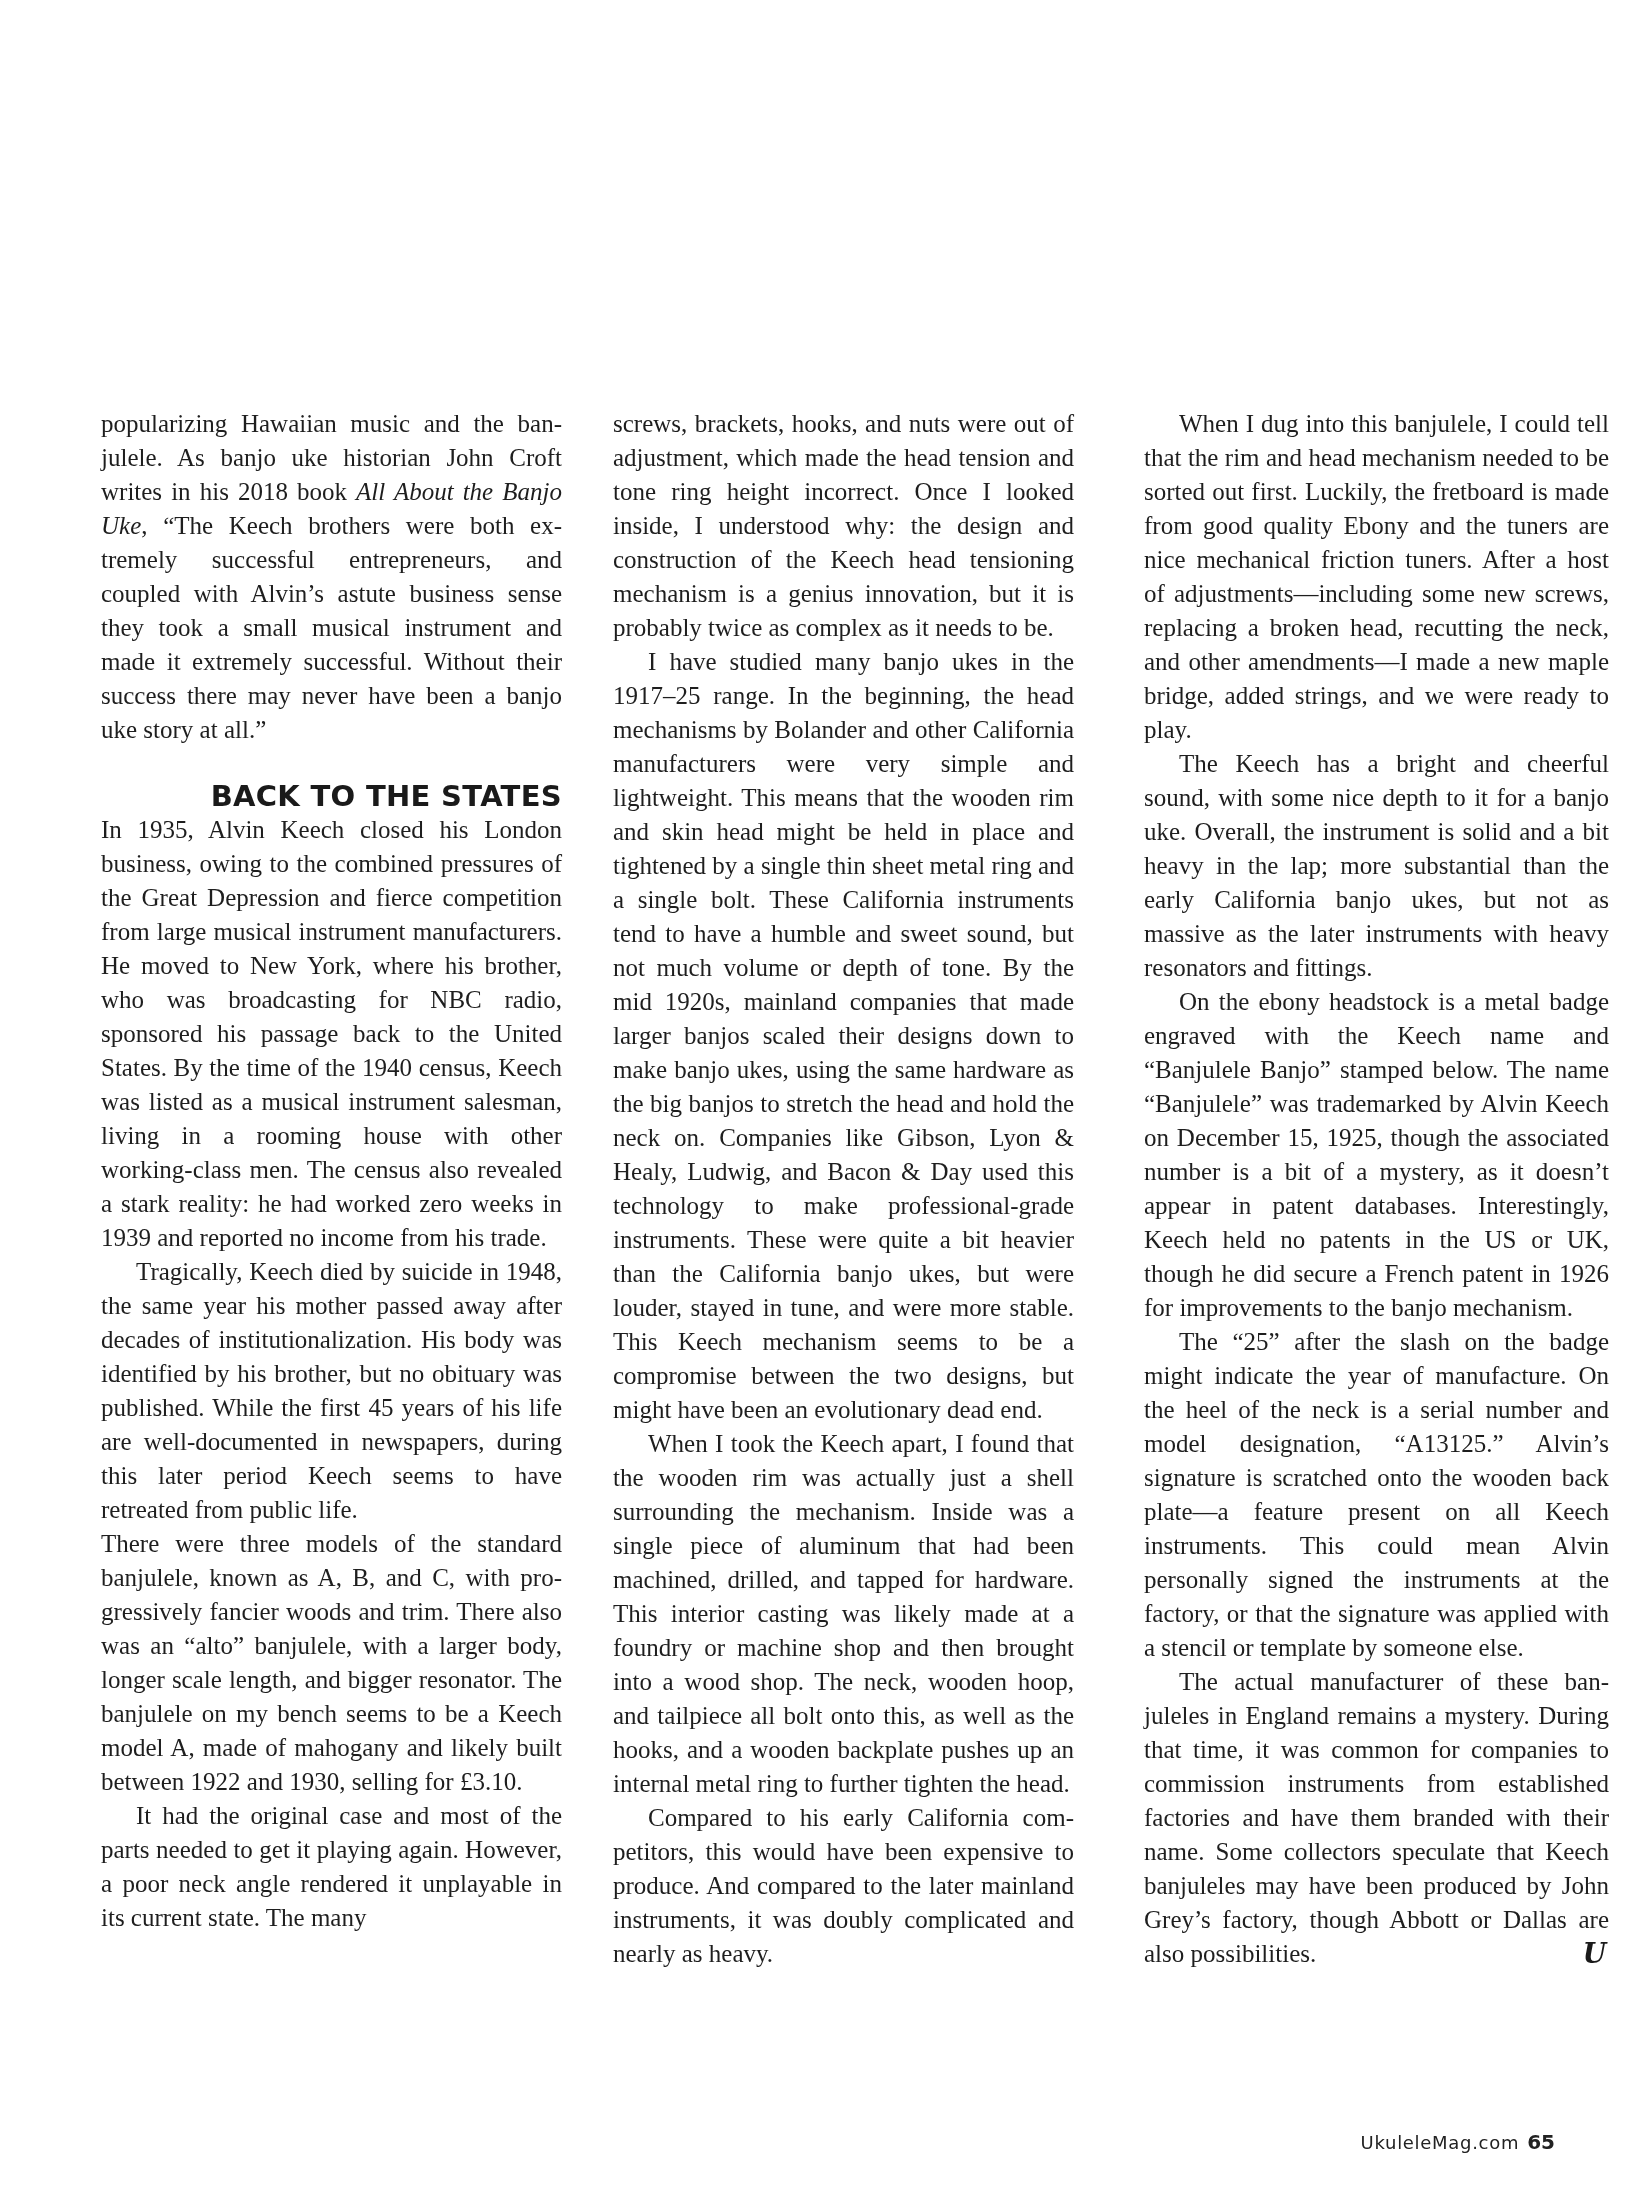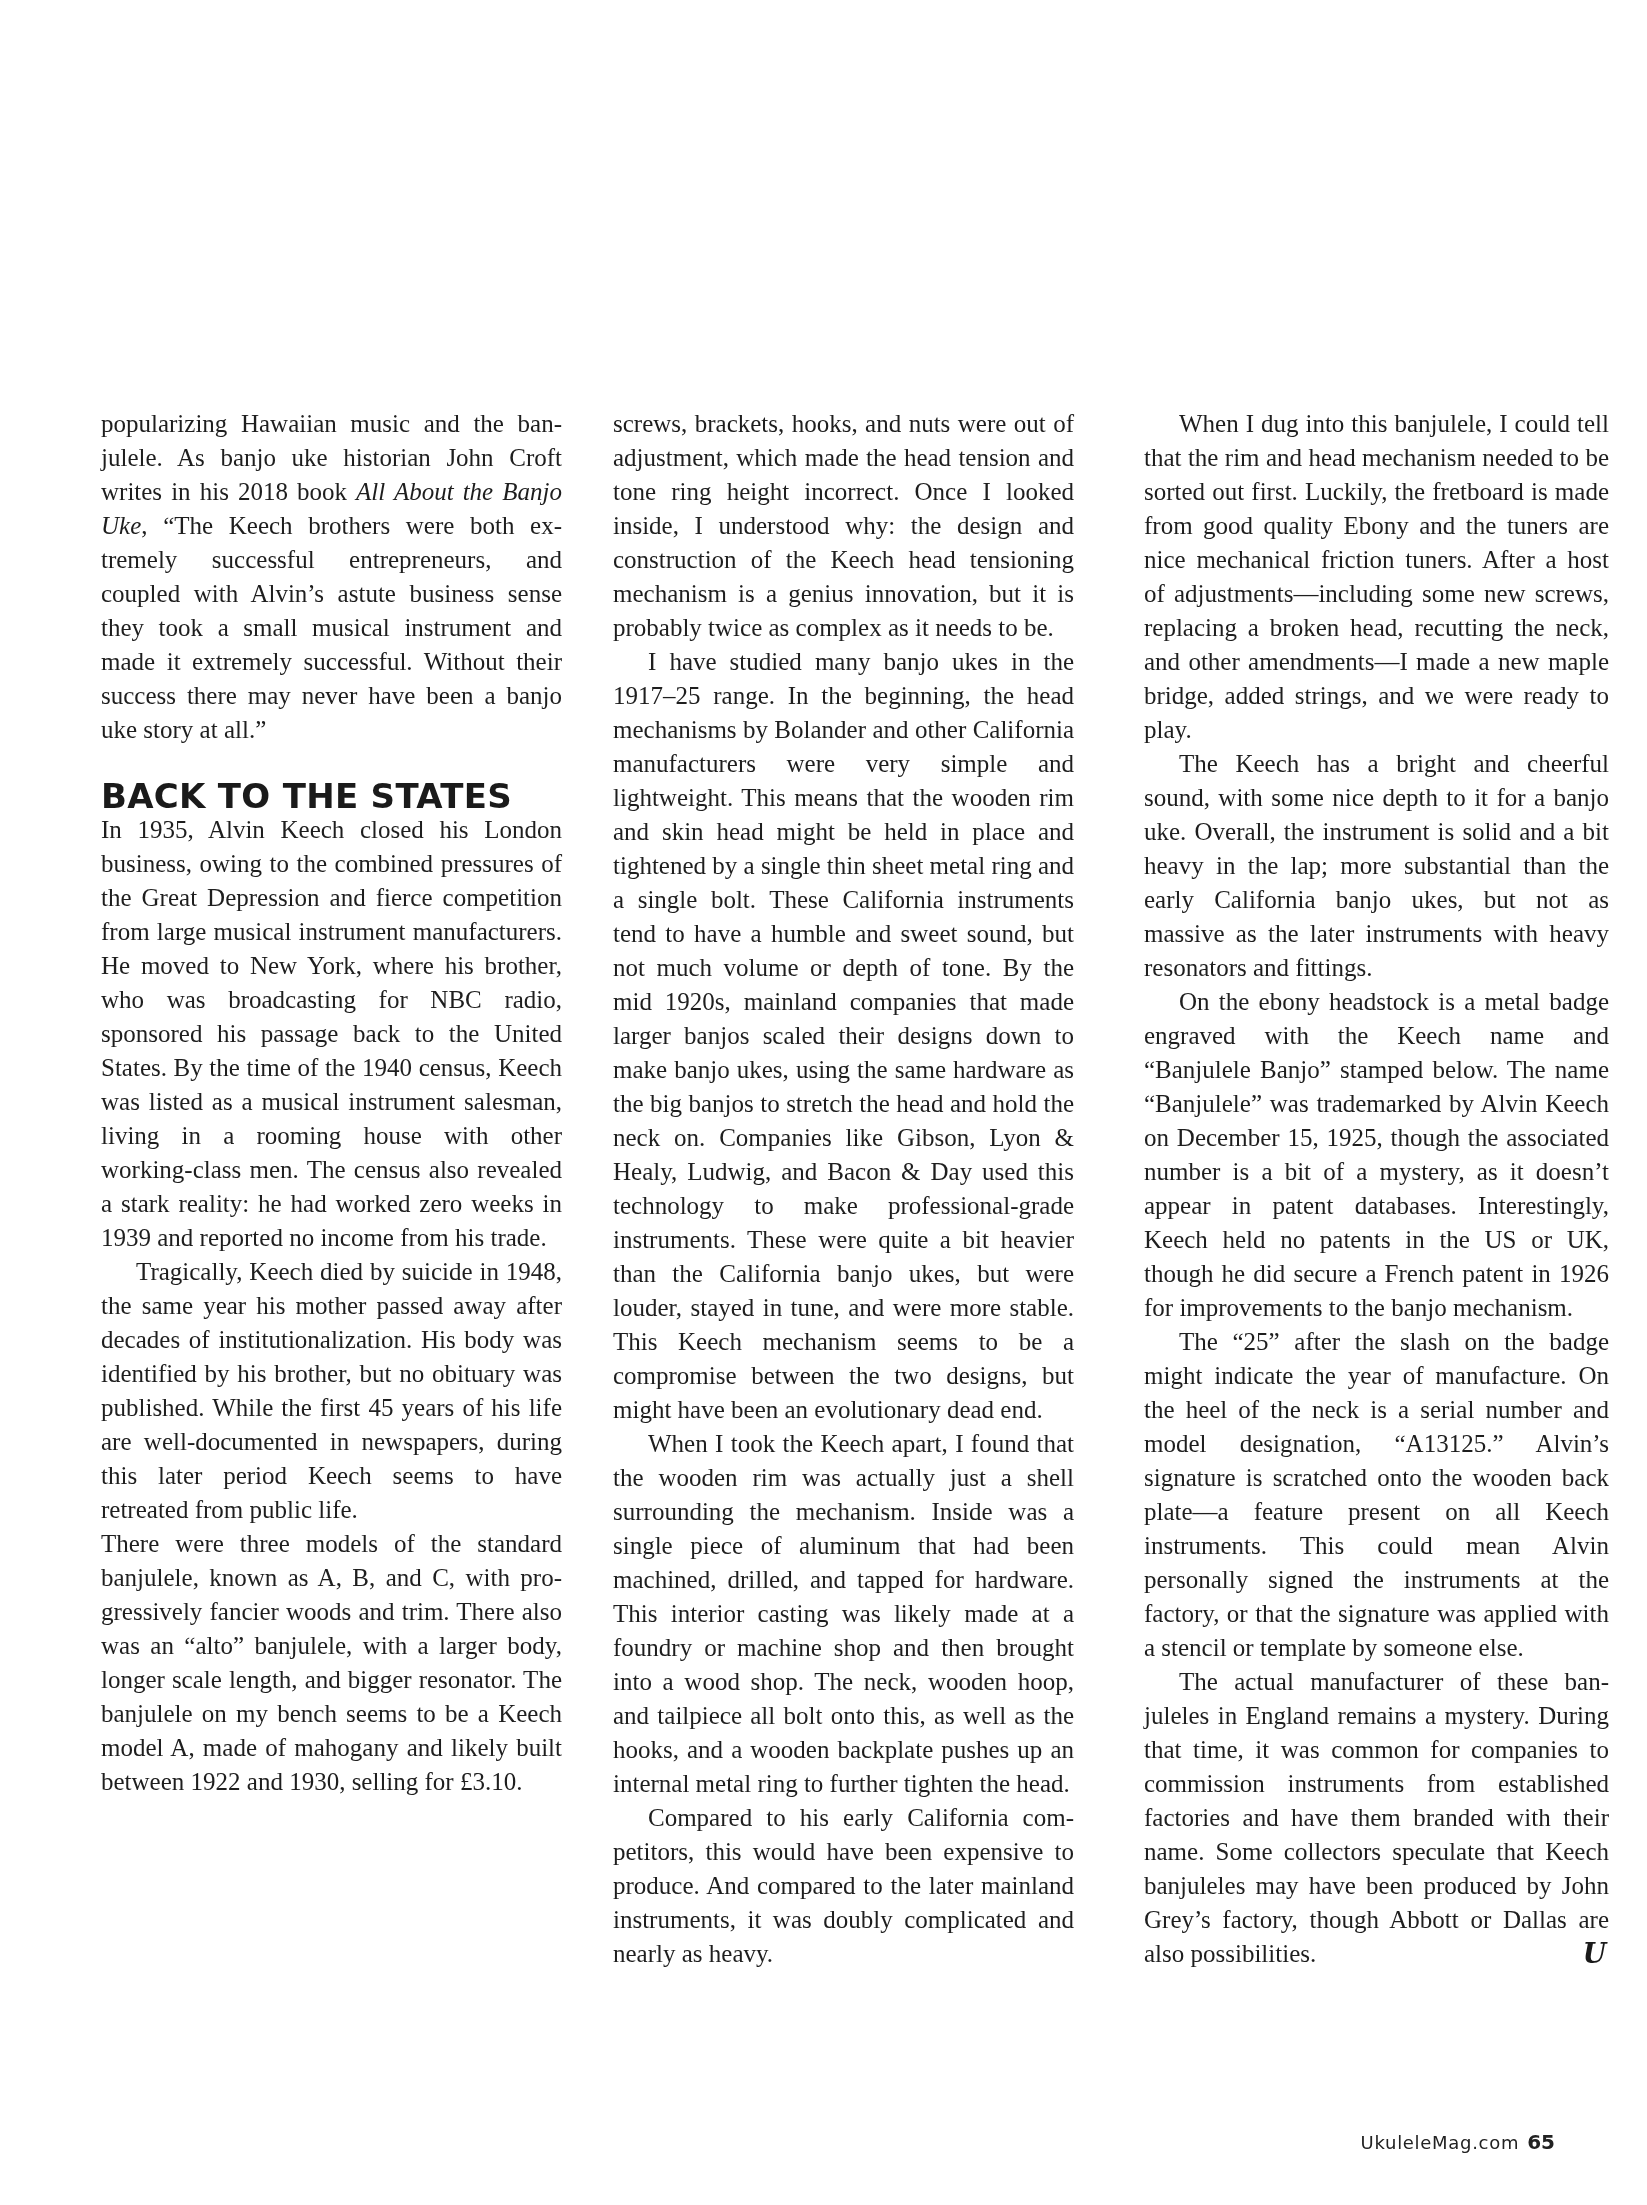--- a/index.html
+++ b/index.html
@@ -13,23 +13,23 @@
     font-size: 25px; line-height: 34px;
     text-align: justify; hyphens: manual;
   }
   #col1 { left: 101px; }
   #col2 { left: 613px; }
   #col3 { left: 1144px; width: 465px; }
   .col p { margin: 0; text-indent: 35px; }
   .col p.noindent { text-indent: 0; }
   .col h2 {
     font-family: "DejaVu Sans", "Liberation Sans", sans-serif;
-    font-weight: bold; font-size: 34px; line-height: 34px;
+    font-weight: bold; font-size: 29px; line-height: 34px;
     letter-spacing: 0.3px; margin: 32px 0 0 0; color: #1a1a1a;
-    text-align: left;
+    text-align: right;
   }
   .col em { font-style: italic; }
   .endmark {
     float: right; font-family: "DejaVu Serif", serif; font-style: italic;
     font-weight: bold; font-size: 27px; line-height: 34px; color: #1a1a1a;
     margin-right: 2.7px;
   }
   .footer {
     position: absolute; right: 93px; top: 2130px;
     font-family: "DejaVu Sans", "Liberation Sans", sans-serif;
@@ -39,20 +39,21 @@
 </style>
 </head>
 <body>
 
 <div id="col1" class="col">
   <p class="noindent"><span>popularizing Hawaiian music and the ban­julele. As banjo uke historian John Croft writes in his 2018 book </span><em>All About the Banjo Uke</em><span>, “The Keech brothers were both ex­tremely successful entrepreneurs, and coupled with Alvin’s astute business sense they took a small musical instrument and made it extremely successful. Without their success there may never have been a banjo uke story at all.”</span></p>
   <h2>BACK TO THE STATES</h2>
   <p class="noindent">In 1935, Alvin Keech closed his London business, owing to the combined pressures of the Great Depression and fierce competi­tion from large musical instrument manufacturers. He moved to New York, where his brother, who was broadcasting for NBC radio, sponsored his passage back to the United States. By the time of the 1940 census, Keech was listed as a musical in­strument salesman, living in a rooming house with other working-class men. The census also revealed a stark reality: he had worked zero weeks in 1939 and reported no income from his trade.</p>
   <p>Tragically, Keech died by suicide in 1948, the same year his mother passed away after decades of institutionalization. His body was identified by his brother, but no obituary was published. While the first 45 years of his life are well-documented in newspapers, during this later period Keech seems to have retreated from public life.</p>
   <p class="noindent">There were three models of the standard banjulele, known as A, B, and C, with pro­gressively fancier woods and trim. There also was an “alto” banjulele, with a larger body, longer scale length, and bigger reso­nator. The banjulele on my bench seems to be a Keech model A, made of mahogany and likely built between 1922 and 1930, selling for £3.10.</p>
+  <p>It had the original case and most of the parts needed to get it playing again. How­ever, a poor neck angle rendered it unplayable in its current state. The many</p>
 </div>
 
 <div id="col2" class="col">
   <p class="noindent">screws, brackets, hooks, and nuts were out of adjustment, which made the head tension and tone ring height incorrect. Once I looked inside, I understood why: the design and construction of the Keech head tensioning mechanism is a genius innovation, but it is probably twice as complex as it needs to be.</p>
   <p>I have studied many banjo ukes in the 1917–25 range. In the beginning, the head mechanisms by Bolander and other Cali­fornia manufacturers were very simple and lightweight. This means that the wooden rim and skin head might be held in place and tightened by a single thin sheet metal ring and a single bolt. These California instruments tend to have a humble and sweet sound, but not much volume or depth of tone. By the mid 1920s, mainland companies that made larger ban­jos scaled their designs down to make banjo ukes, using the same hardware as the big banjos to stretch the head and hold the neck on. Companies like Gibson, Lyon &amp; Healy, Ludwig, and Bacon &amp; Day used this technology to make profes­sional-grade instruments. These were quite a bit heavier than the California banjo ukes, but were louder, stayed in tune, and were more stable. This Keech mechanism seems to be a compromise be­tween the two designs, but might have been an evolutionary dead end.</p>
   <p>When I took the Keech apart, I found that the wooden rim was actually just a shell surrounding the mechanism. Inside was a single piece of aluminum that had been machined, drilled, and tapped for hardware. This interior casting was likely made at a foundry or machine shop and then brought into a wood shop. The neck, wooden hoop, and tailpiece all bolt onto this, as well as the hooks, and a wooden backplate pushes up an internal metal ring to further tighten the head.</p>
   <p>Compared to his early California com­petitors, this would have been expensive to produce. And compared to the later main­land instruments, it was doubly complicated and nearly as heavy.</p>
 </div>
 
 <div id="col3" class="col">

